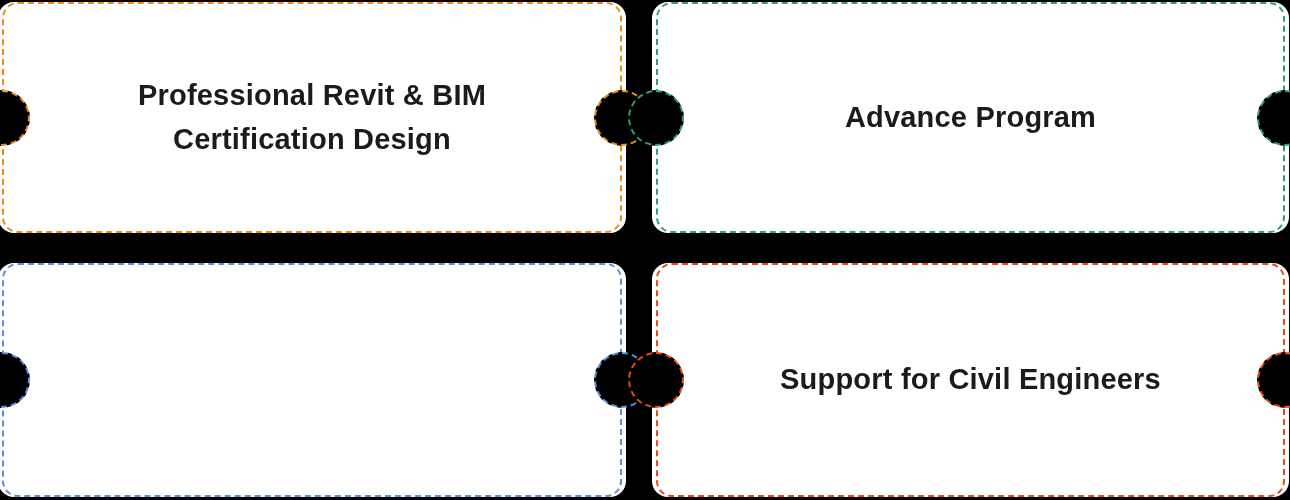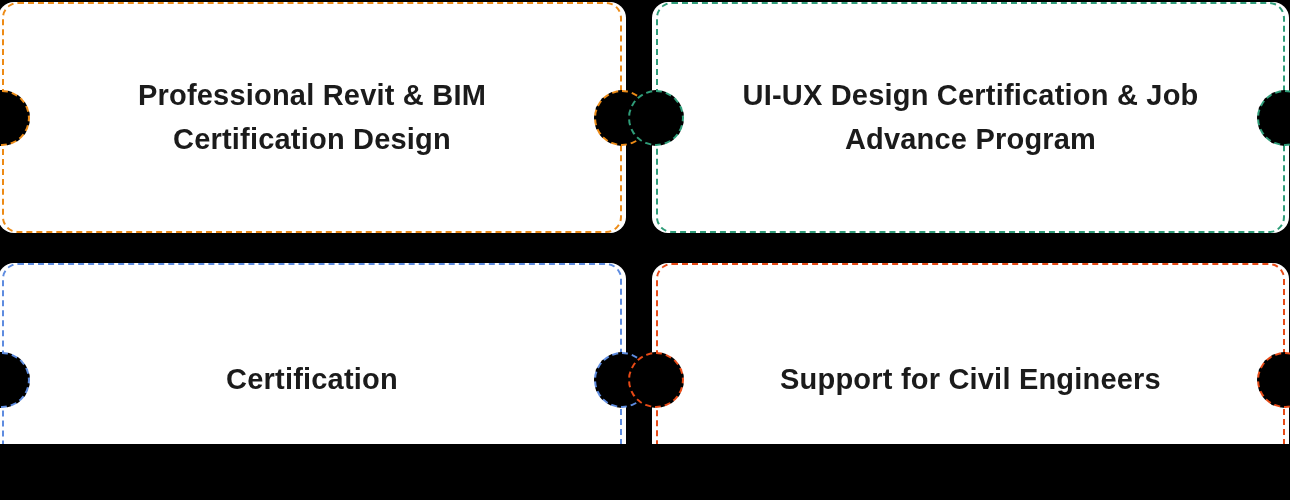--- a/index.html
+++ b/index.html
@@ -8,21 +8,21 @@
     width: 1290px;
     height: 500px;
     background: #000000;
     overflow: hidden;
     font-family: "Liberation Sans", sans-serif;
   }
 
   .page {
     position: relative;
     width: 1290px;
-    height: 444px;
+    height: 500px;
     background: #000000;
     display: grid;
     grid-template-columns: 620px 629px;
     grid-template-rows: 231px 234px;
     column-gap: 34px;
     row-gap: 30px;
     padding: 2px 0 2px 2px;
     overflow: hidden;
   }
 
@@ -75,30 +75,28 @@
     <h3 class="title">
       <span class="line">Professional Revit &amp; BIM</span>
       <span class="line">Certification Design</span>
     </h3>
   </div>
 
   <div class="ticket" style="--c: #2F9D79;">
     <span class="notch notch-left"></span>
     <span class="notch notch-right"></span>
     <h3 class="title">
-      <span class="line">UI-UX Design Certification &amp; Job</span>
       <span class="line">Advance Program</span>
     </h3>
   </div>
 
   <div class="ticket" style="--c: #5E8CE0;">
     <span class="notch notch-left"></span>
     <span class="notch notch-right"></span>
     <h3 class="title">
-      <span class="line">Certification</span>
     </h3>
   </div>
 
   <div class="ticket" style="--c: #E84A16;">
     <span class="notch notch-left"></span>
     <span class="notch notch-right"></span>
     <h3 class="title">
       <span class="line">Support for Civil Engineers</span>
     </h3>
   </div>

